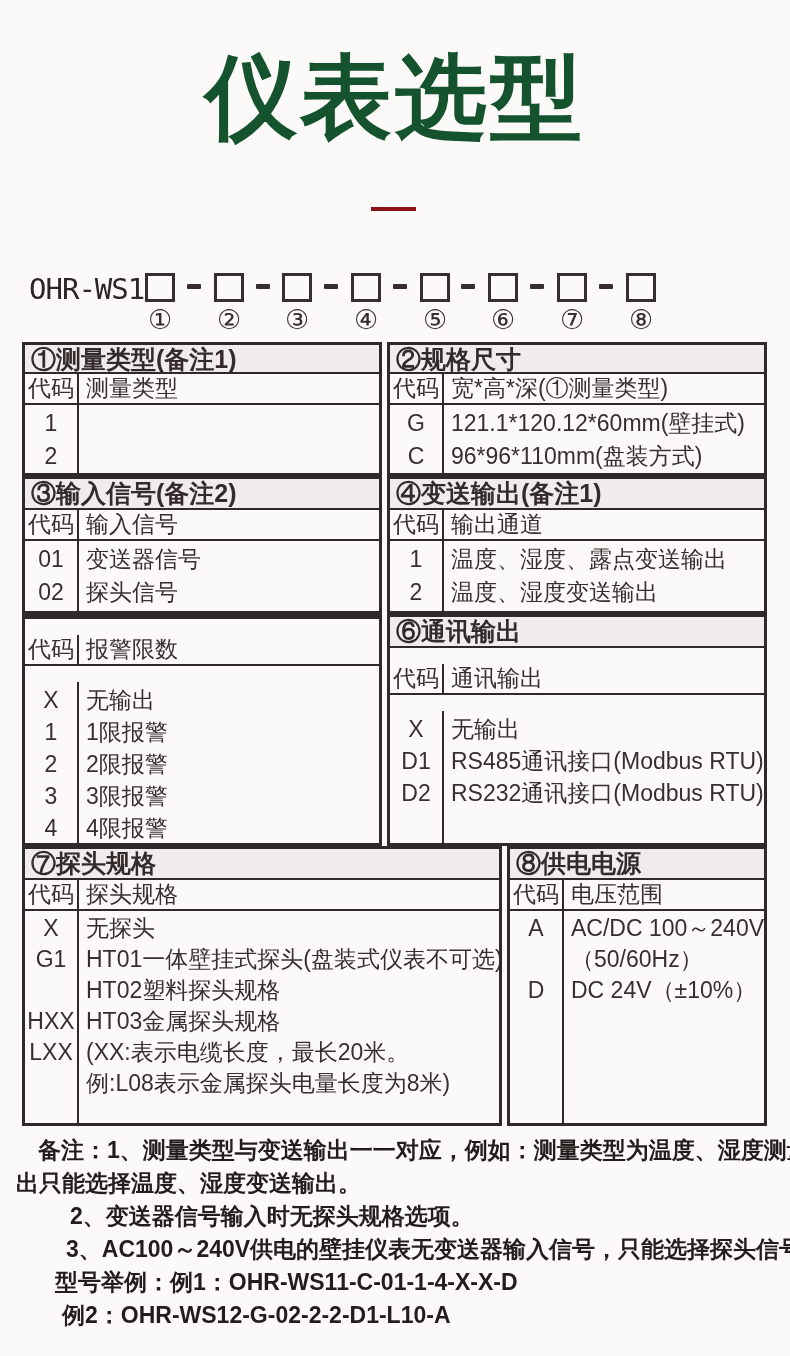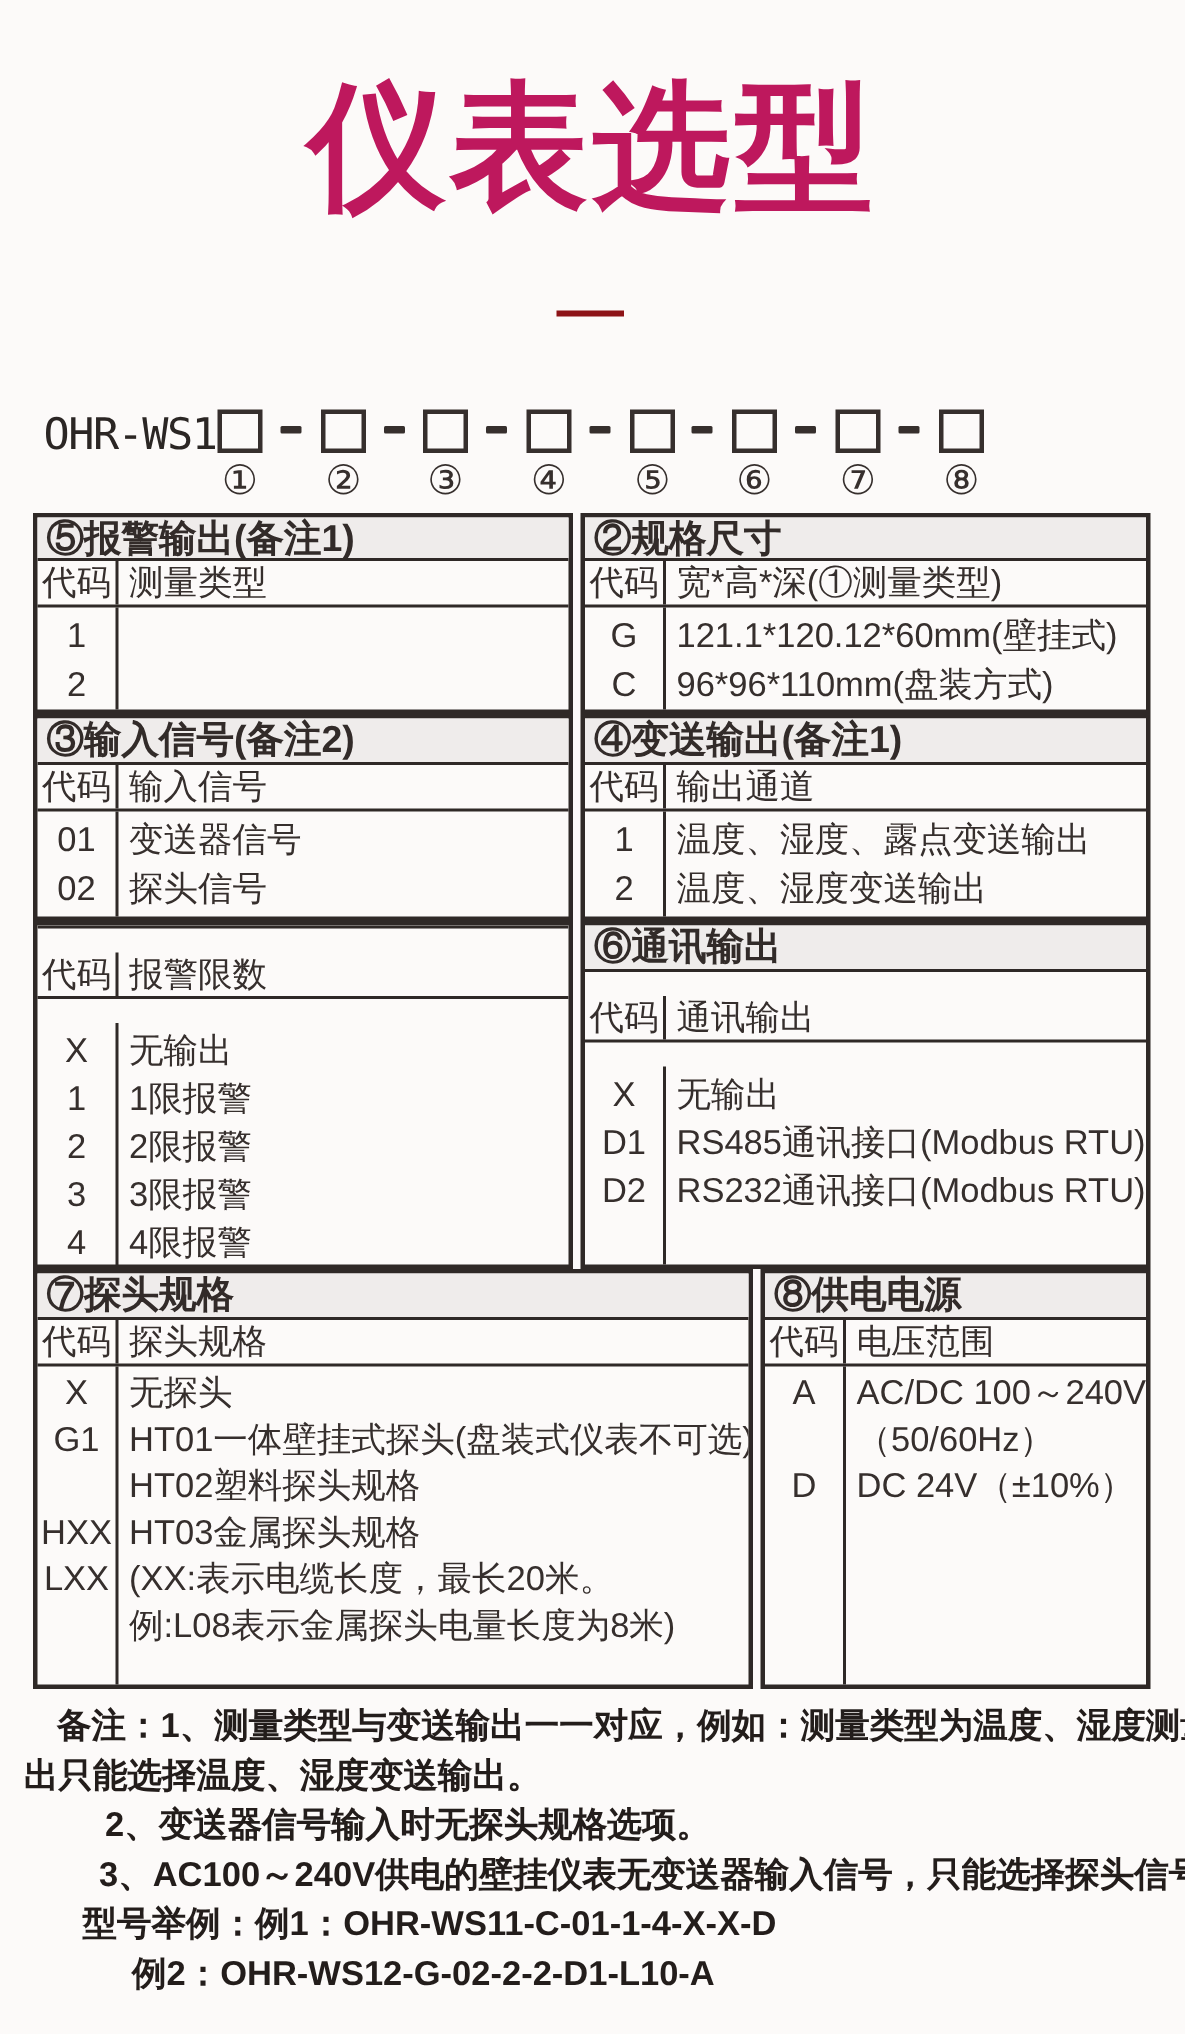--- a/index.html
+++ b/index.html
@@ -9,21 +9,21 @@
     background: #fcfaf9;
     font-family: "Liberation Sans", sans-serif;
     color: #362f2d;
     overflow: hidden;
   }
   
   .title {
     position: absolute; top: 36px; left: 0; right: 0;
     text-align: center;
     font-size: 92px; font-weight: 900; letter-spacing: 3px;
-    color: #be185d;
+    color: #14532d;
   }
   .red-dash {
     position: absolute; top: 207px; left: calc(50% - 24px);
     width: 45px; height: 4px; background: #8d1317;
   }
   
   .model-row { position: absolute; top: 0; left: 0; width: 790px; height: 340px; }
   .model-prefix {
     position: absolute; left: 29px; top: 272px;
     font-family: "DejaVu Sans Mono", monospace;
@@ -125,21 +125,21 @@
   <div class="hdash" style="left:393px"></div>
   <div class="hdash" style="left:461px"></div>
   <div class="hdash" style="left:530px"></div>
   <div class="hdash" style="left:599px"></div>
 </div>
 
 <div class="tables">
 
   <div class="band band-a">
     <div class="tbl w-left h-a">
-      <div class="sec-h">⑤报警输出(备注1)</div>
+      <div class="sec-h">①测量类型(备注1)</div>
       <div class="colhead">
         <div class="code-col">代码</div>
         <div class="desc-col">测量类型</div>
       </div>
       <div class="tbody">
         <div class="code-col">
           <div class="ln">1</div>
           <div class="ln">2</div>
         </div>
       </div>
@@ -293,14 +293,14 @@
   </div>
 
 </div>
 
 <div class="notes">
   <div class="note-ln" style="margin-left:38px">备注：1、测量类型与变送输出一一对应，例如：测量类型为温度、湿度测量，变送输</div>
   <div class="note-ln" style="margin-left:16px">出只能选择温度、湿度变送输出。</div>
   <div class="note-ln" style="margin-left:70px">2、变送器信号输入时无探头规格选项。</div>
   <div class="note-ln" style="margin-left:66px">3、AC100～240V供电的壁挂仪表无变送器输入信号，只能选择探头信号输入。</div>
   <div class="note-ln" style="margin-left:55px">型号举例：例1：OHR-WS11-C-01-1-4-X-X-D</div>
-  <div class="note-ln" style="margin-left:88px">例2：OHR-WS12-G-02-2-2-D1-L10-A</div>
+  <div class="note-ln" style="margin-left:62px">例2：OHR-WS12-G-02-2-2-D1-L10-A</div>
 </div>
 
 </body></html>

